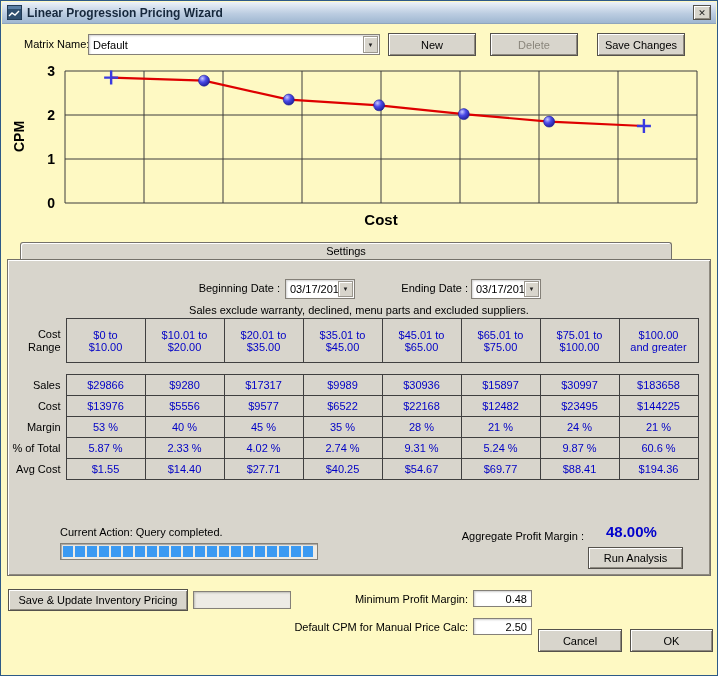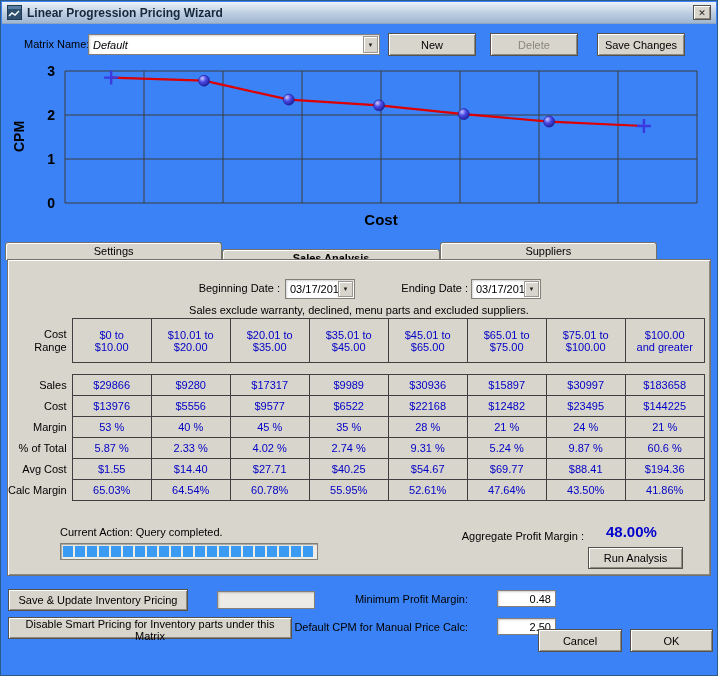--- a/index.html
+++ b/index.html
@@ -1,20 +1,20 @@
 <!DOCTYPE html>
 <html><head>
 <meta charset="utf-8">
 <style>
   * { box-sizing: border-box; }
   body { margin: 0; background: #fff; font-family: "Liberation Sans", sans-serif; }
 
   .window {
     position: relative; width: 718px; height: 676px;
-    background: #3b82f6; border: 1px solid #2D5A87; overflow: hidden;
+    background: #fef9c3; border: 1px solid #2D5A87; overflow: hidden;
   }
   .titlebar {
     position: absolute; left: 1px; top: 1px; right: 1px; height: 22px;
     background: linear-gradient(#ECF2F9, #BCCDE1 55%, #9FB7D1);
     display: flex; align-items: center; gap: 5px; padding: 0 5px;
     border-bottom: 1px solid #8FA5BC;
   }
   .titlebar .title { font-size: 12px; font-weight: bold; color: #16283C; }
   .close-btn {
     margin-left: auto; width: 18px; height: 15px; padding: 0;
@@ -51,21 +51,21 @@
     position: absolute; left: 3px; top: 0; height: 150px; width: 18px;
     writing-mode: vertical-rl; transform: rotate(180deg);
     display: flex; justify-content: center; align-items: center;
     font-size: 14px; font-weight: bold; color: #000;
   }
   .xlabel {
     position: absolute; left: 0; top: 150px; width: 702px; padding-left: 46px;
     text-align: center; font-size: 15px; font-weight: bold; color: #000;
   }
 
-  .tabstrip { position: absolute; left: 3px; top: 216px; width: 652px; height: 19px; display: flex; }
+  .tabstrip { position: absolute; left: 18px; top: 216px; width: 652px; height: 19px; display: flex; flex-direction: column; }
   .tab {
     flex: 1; height: 18px; margin-top: 1px; background: #D8D5CC;
     border: 1px solid #74716A; border-bottom: none; border-radius: 3px 3px 0 0;
     box-shadow: inset 1px 1px 0 #FFF; text-align: center; font-size: 11px;
     line-height: 17px; cursor: pointer; color: #000;
   }
   .tab.active { font-weight: bold; height: 19px; margin-top: 8px; }
 
   .panel {
     position: absolute; left: 5px; top: 234px; width: 704px; height: 317px;
@@ -91,21 +91,21 @@
     position: absolute; display: flex; gap: 2px; padding: 2px; align-items: stretch;
     background: #EDEBE5; border: 1px solid #848078; box-shadow: inset 1px 1px 1px rgba(0,0,0,.3);
   }
   .progress .seg { width: 10px; }
 
   .agg-value { position: absolute; font-size: 15px; font-weight: bold; color: #0000CC; }
 
   .field {
     position: absolute; background: #fff; border: 1px solid #848078;
     box-shadow: inset 1px 1px 2px rgba(0,0,0,.2); font-size: 11px;
-    display: flex; align-items: center; padding: 0 4px; color: #000; margin-left: 24px;
+    display: flex; align-items: center; padding: 0 4px; color: #000;
   }
   .field.right { justify-content: flex-end; }
   .field.flat { background: #EDEBE5; }
 </style>
 </head>
 <body>
 
 <div class="window">
   <div class="titlebar">
     <span style="display:inline-flex;">
@@ -115,21 +115,21 @@
         <polyline points="2,11 5,8 8,10 12,6" fill="none" stroke="#FFFFFF" stroke-width="1.4"></polyline>
       </svg>
     </span>
     <span class="title">Linear Progression Pricing Wizard</span>
     <button class="close-btn">✕</button>
   </div>
 
   <div class="content">
 
     <span class="lbl" style="left:22px;top:13px;">Matrix Name:</span>
-    <div class="combo" style="left:86px;top:9px;width:292px;font-style:italic;">
+    <div class="combo" style="left:86px;top:9px;width:292px;">
       <span>Default</span>
       <span class="arrow">▼</span>
     </div>
     <button class="btn disabled" style="left:488px;top:8px;width:88px;height:23px;">Delete</button>
     <button class="btn" style="left:386px;top:8px;width:88px;height:23px;">New</button>
     <button class="btn" style="left:595px;top:8px;width:88px;height:23px;">Save Changes</button>
 
     <div class="chart-area" style="left:5px;top:36px;width:704px;height:170px;">
       <svg width="702" height="150">
           <defs>
@@ -262,31 +262,20 @@
               <td class="rowlabel">Avg Cost</td>
               <td class="dcell">$1.55</td>
               <td class="dcell">$14.40</td>
               <td class="dcell">$27.71</td>
               <td class="dcell">$40.25</td>
               <td class="dcell">$54.67</td>
               <td class="dcell">$69.77</td>
               <td class="dcell">$88.41</td>
               <td class="dcell">$194.36</td>
             </tr>
-            <tr>
-              <td class="rowlabel">Calc Margin</td>
-              <td class="dcell">65.03%</td>
-              <td class="dcell">64.54%</td>
-              <td class="dcell">60.78%</td>
-              <td class="dcell">55.95%</td>
-              <td class="dcell">52.61%</td>
-              <td class="dcell">47.64%</td>
-              <td class="dcell">43.50%</td>
-              <td class="dcell">41.86%</td>
-            </tr>
           </tbody>
         </table>
 
       <span class="lbl" style="left:52px;top:266px;">Current Action: Query completed.</span>
       <div class="progress" style="left:52px;top:283px;width:258px;height:17px;">
           <div class="seg" style="background: rgb(59, 154, 242);"></div>
           <div class="seg" style="background: rgb(59, 154, 242);"></div>
           <div class="seg" style="background: rgb(59, 154, 242);"></div>
           <div class="seg" style="background: rgb(59, 154, 242);"></div>
           <div class="seg" style="background: rgb(59, 154, 242);"></div>
@@ -313,21 +302,20 @@
 
       <button class="btn" style="left:580px;top:287px;width:95px;height:22px;">Run Analysis</button>
     </div>
 
     <button class="btn" style="left:6px;top:564px;width:180px;height:22px;">Save &amp; Update Inventory Pricing</button>
     <div class="field flat" style="left:191px;top:566px;width:98px;height:18px;"></div>
 
     <span class="lbl lbl-r" style="left:330px;top:568px;width:136px;">Minimum Profit Margin:</span>
     <div class="field right" style="left:471px;top:565px;width:59px;height:17px;">0.48</div>
 
-    <button class="btn" style="left:6px;top:592px;width:284px;height:22px;">Disable Smart Pricing for Inventory parts under this Matrix</button>
     <span class="lbl lbl-r" style="left:288px;top:596px;width:178px;">Default CPM for Manual Price Calc:</span>
     <div class="field right" style="left:471px;top:593px;width:59px;height:17px;padding-left:36px;">2.50</div>
 
     <button class="btn" style="left:536px;top:604px;width:84px;height:23px;">Cancel</button>
     <button class="btn" style="left:628px;top:604px;width:83px;height:23px;">OK</button>
 
   </div>
 </div>
 
 </body></html>

